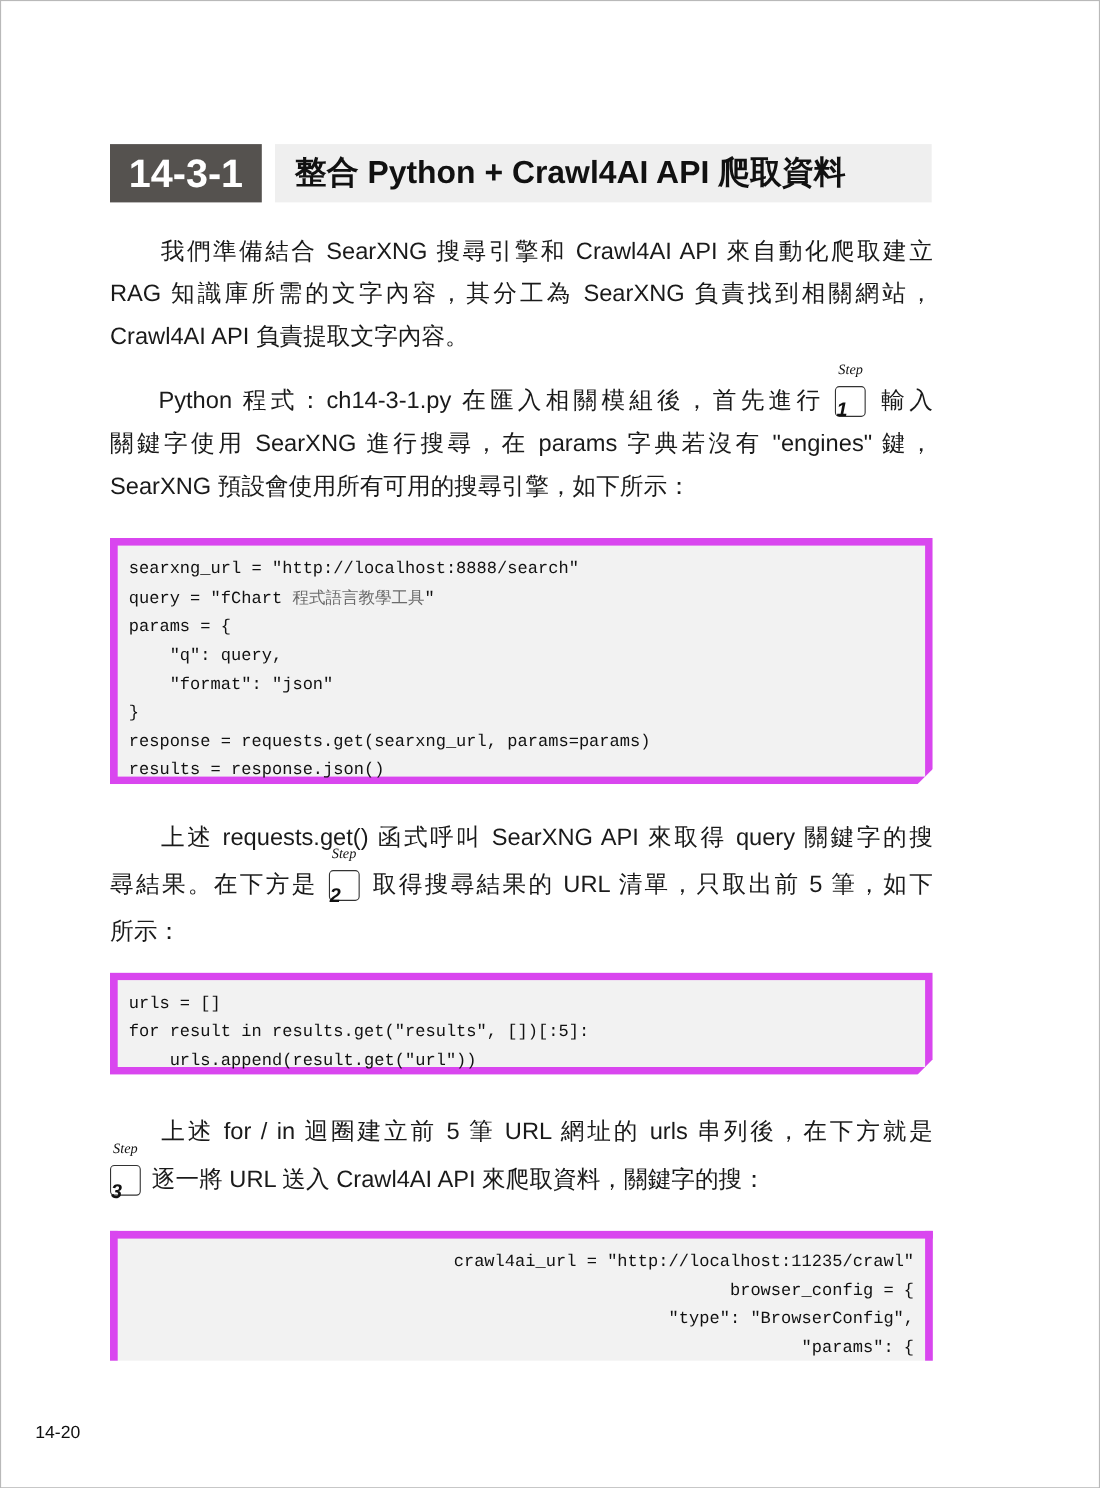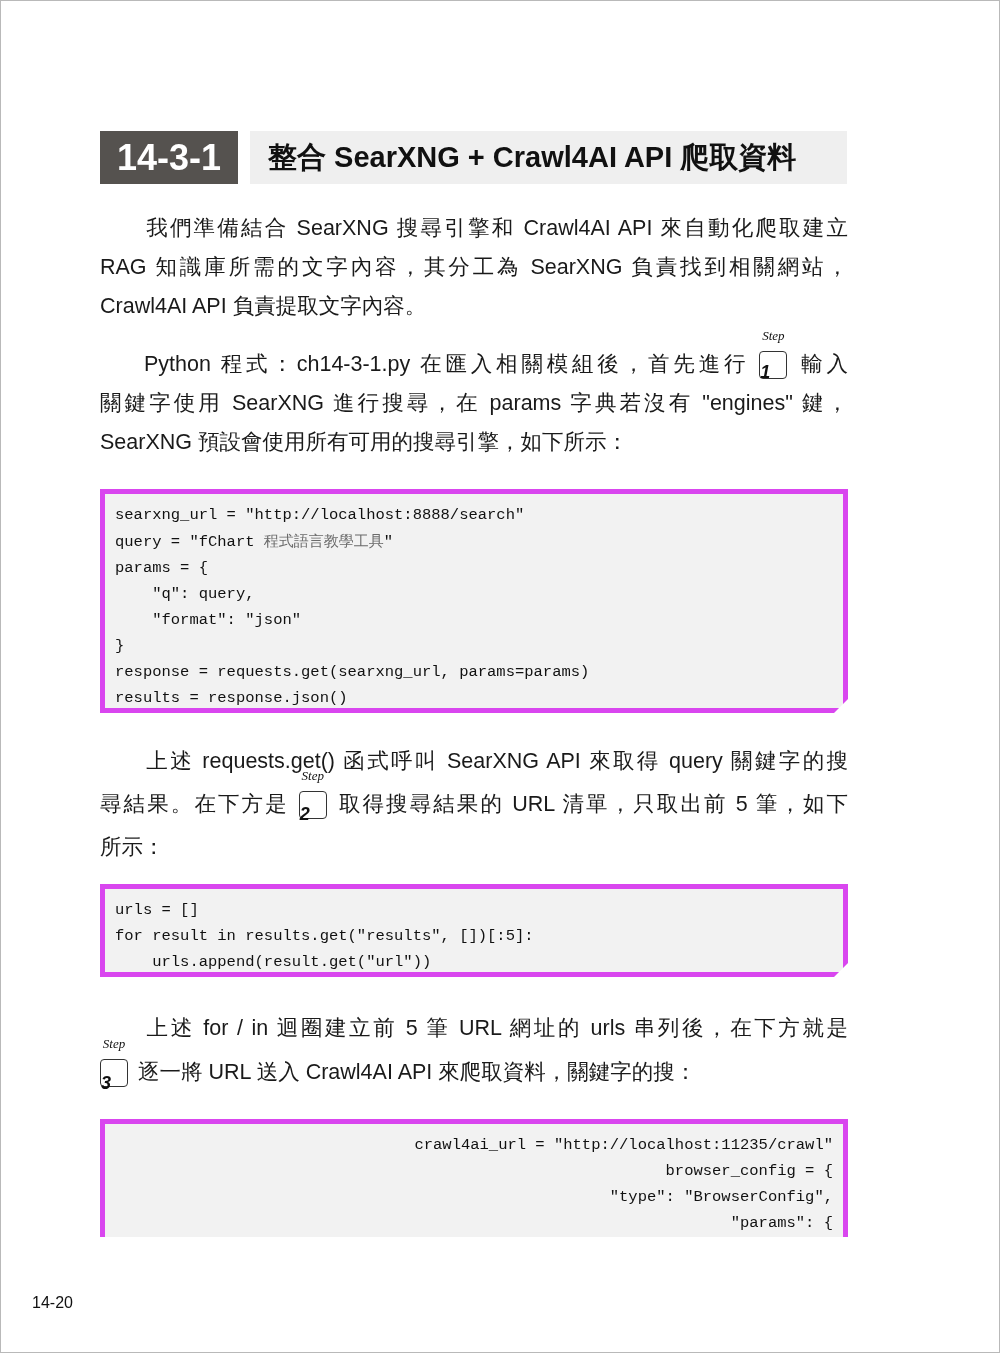--- a/index.html
+++ b/index.html
@@ -42,40 +42,40 @@
       font-weight: bold; font-style: italic; font-size: 18px; line-height: 25px; color: #111;
     }
     .step .step-label {
       position: absolute; left: 50%; top: -23px; transform: translateX(-50%);
       font-family: "Liberation Serif", "DejaVu Serif", serif; font-style: italic;
       font-size: 13px; line-height: 14px; color: #111; white-space: nowrap;
     }
     
     .code {
       position: absolute; left: 100px; width: 748px; box-sizing: border-box;
-      background: #f2f2f2; border: 5px solid #d946ef;
+      background: #f2f2f2; border: 7px solid #d946ef;
       font-family: "Liberation Mono", "DejaVu Sans Mono", monospace;
       font-size: 15.5px; line-height: 26px; color: #111; padding: 8px 10px;
       white-space: pre;
       clip-path: polygon(0 0, 100% 0, 100% calc(100% - 14px), calc(100% - 14px) 100%, 0 100%);
     }
     .code.open { border-bottom: none; clip-path: none; text-align: right; }
     .code .cjk { color: #6b6b6b; font-family: "DejaVu Sans", sans-serif; font-size: 15px; }
     .page-number {
       position: absolute; left: 32px; top: 1294px; font-size: 16px; color: #111;
     }
   </style>
 </head>
 <body>
 
 <div class="page-frame"></div>
 
 <div class="sec-heading">
   <div class="sec-num">14-3-1</div>
-  <div class="sec-title">整合 SearXNG + Crawl4AI API 爬取資料</div>
+  <div class="sec-title">整合 Python + Crawl4AI API 爬取資料</div>
 </div>
 
 <div class="para" style="top:209px;">
   <span class="line justify"><span class="indent"></span><span>我們準備結合 SearXNG 搜尋引擎和 Crawl4AI API 來自動化爬取建立</span></span>
   <span class="line justify">RAG 知識庫所需的文字內容，其分工為 SearXNG 負責找到相關網站，</span>
   <span class="line">Crawl4AI API 負責提取文字內容。</span>
 </div>
 
 <div class="para" style="top:345px;">
   <span class="line justify"><span class="indent"></span><span>Python 程式：ch14-3-1.py 在匯入相關模組後，首先進行</span><span class="step"><span class="step-label">Step</span><span class="step-num">1</span></span><span>輸入</span></span>

